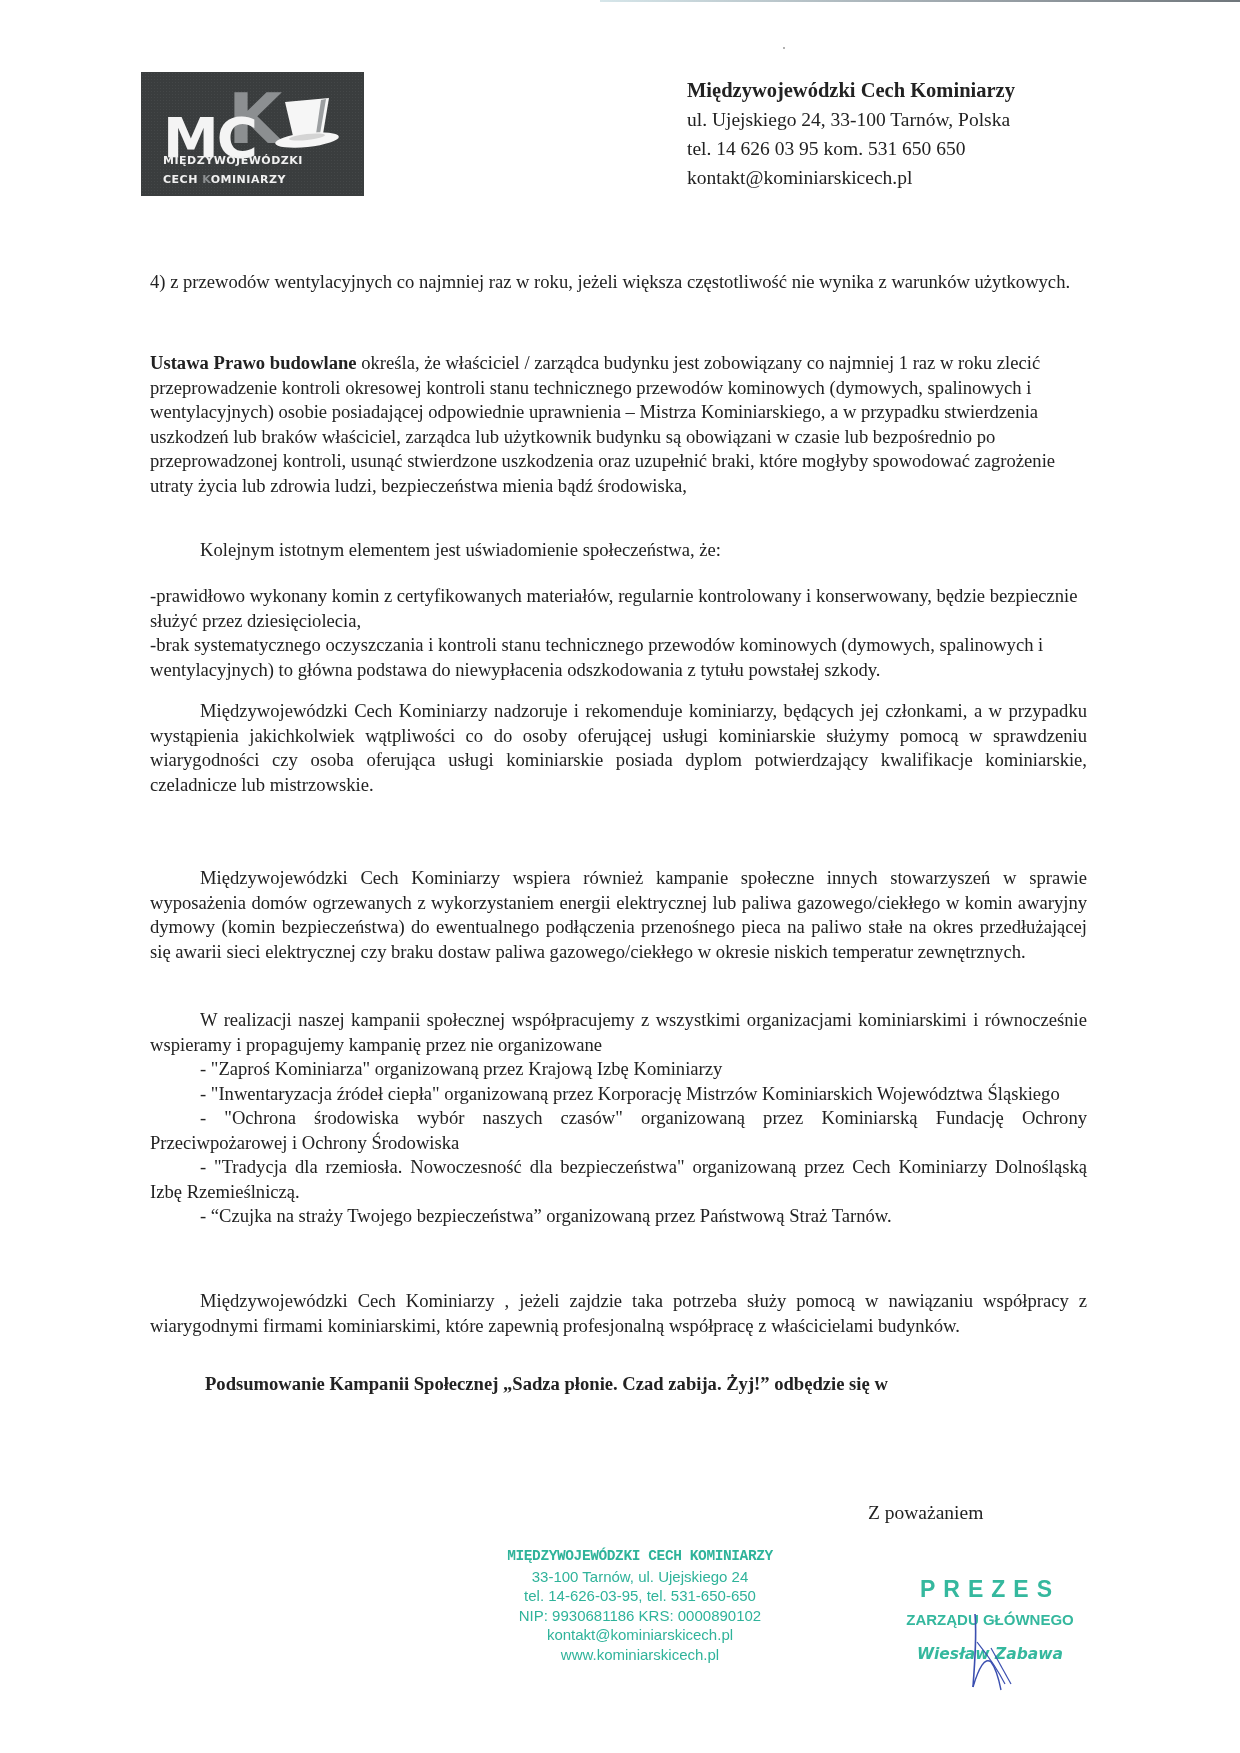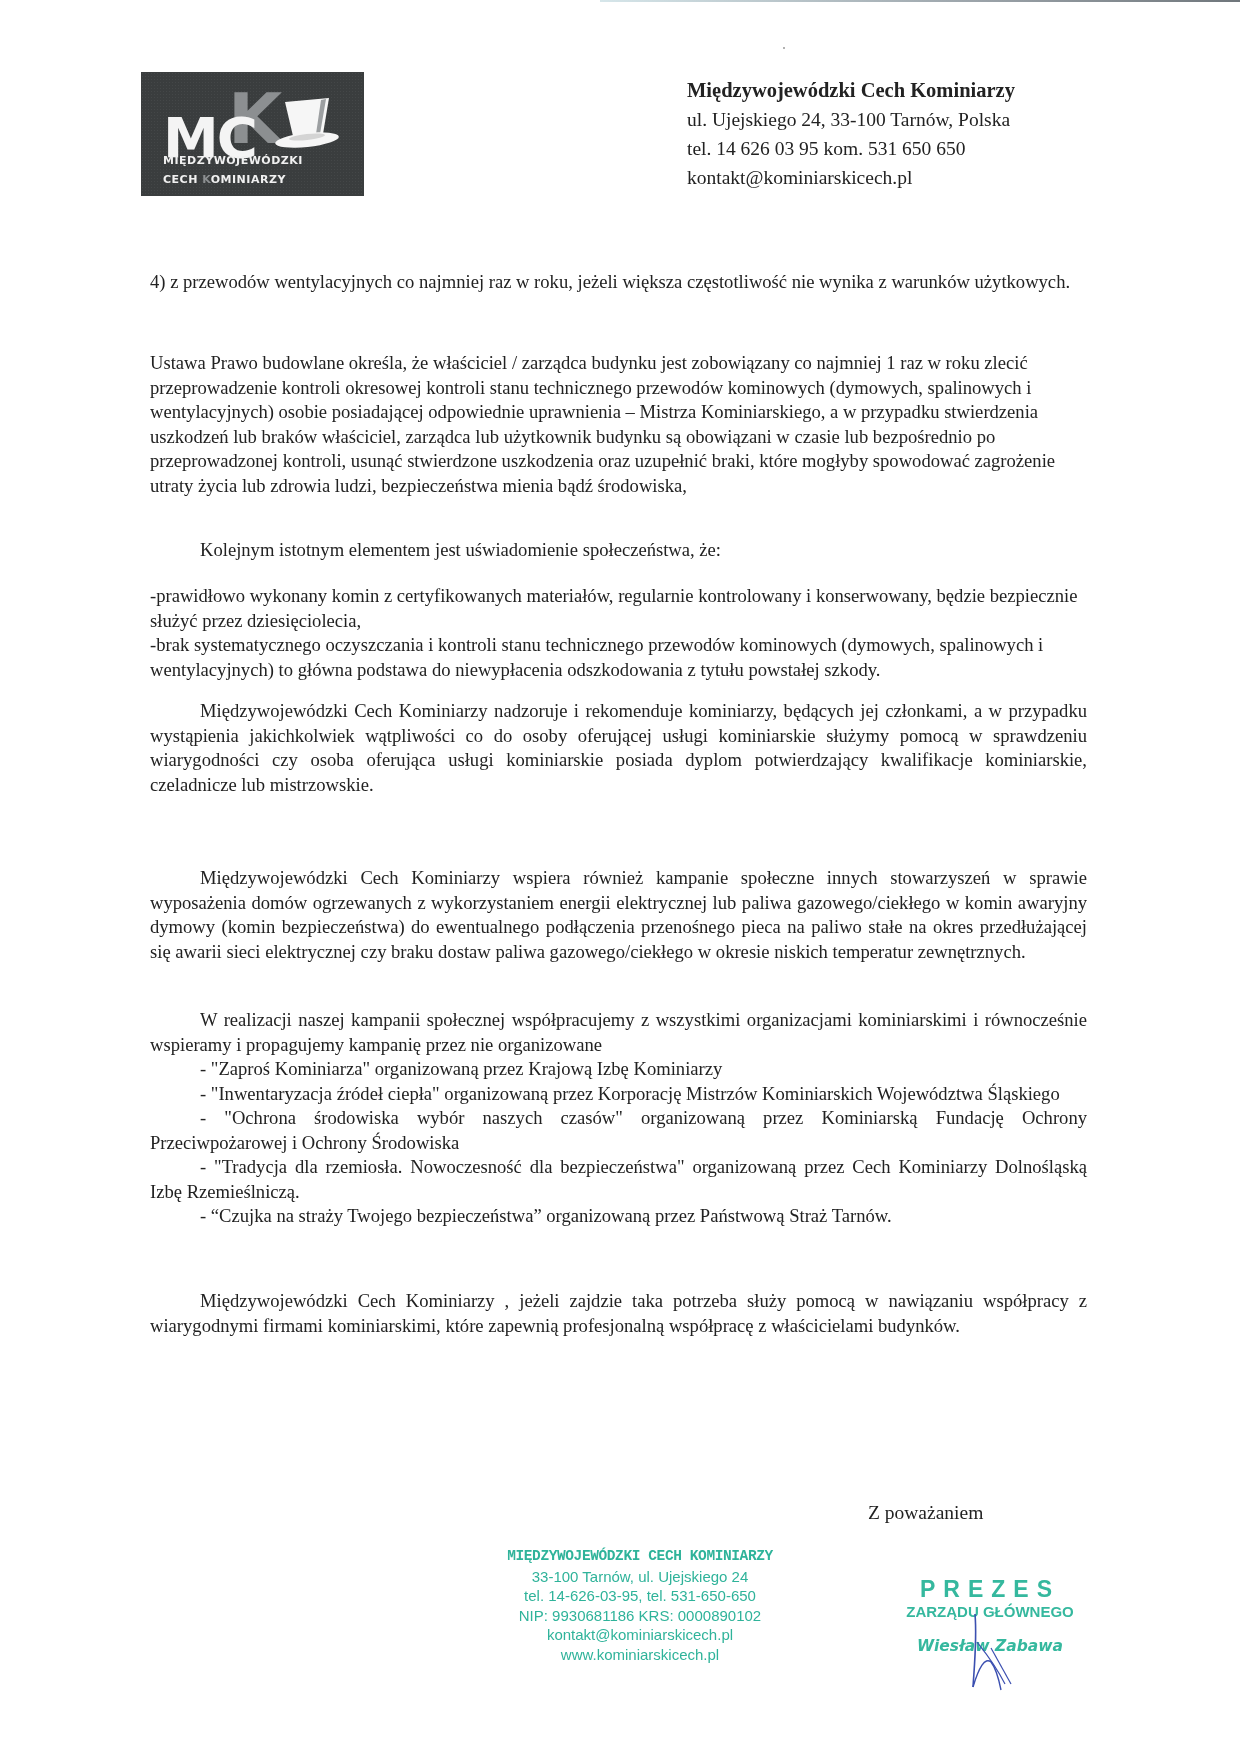--- a/index.html
+++ b/index.html
@@ -16,28 +16,28 @@
     .logo .line2 { position: absolute; left: 22px; top: 101px; font-family: "DejaVu Sans", sans-serif; font-size: 11px; font-weight: bold; color: #f0f0f0; letter-spacing: 0.5px; }
     .logo .line2 .k { color: #8c8f91; }
 
     .header-info { position: absolute; left: 687px; top: 76px; font-size: 19.5px; line-height: 29px; color: #222; }
     .header-info .org { font-weight: bold; font-size: 20.5px; }
 
     .body-text { position: absolute; left: 150px; width: 937px; font-size: 18.6px; line-height: 24.5px; color: #222; }
     .jst { text-align: justify; }
     .ind { text-indent: 50px; }
     p { margin: 0; }
-    .b { font-weight: normal; }
+    .b { font-weight: bold; }
 
     .stamp-left { position: absolute; left: 470px; top: 1547px; width: 340px; text-align: center; color: #2fb39a; font-family: "Liberation Sans", sans-serif; font-size: 15px; line-height: 19.5px; }
     .stamp-left .title { font-family: "Liberation Mono", monospace; font-weight: bold; font-size: 14.5px; letter-spacing: -0.4px; }
     .regards { position: absolute; left: 868px; top: 1502px; font-size: 19.5px; color: #222; }
     .stamp-right { position: absolute; left: 880px; top: 1576px; width: 220px; text-align: center; color: #35b89e; font-family: "Liberation Sans", sans-serif; }
     .stamp-right .prezes { font-weight: bold; font-size: 23px; letter-spacing: 8px; }
-    .stamp-right .zarzadu { font-weight: bold; font-size: 15px; margin-top: 0; }
+    .stamp-right .zarzadu { font-weight: bold; font-size: 15px; margin-top: 8px; }
     .stamp-right .name { font-family: "DejaVu Sans", sans-serif; font-weight: bold; font-style: italic; font-size: 15.5px; margin-top: 17px; }
     .signature { position: absolute; left: 955px; top: 1612px; width: 80px; height: 80px; }
   </style>
 </head>
 <body>
 
 <div class="topline"></div>
 <div class="dot"></div>
 
 <div class="logo">
@@ -92,20 +92,21 @@
   <p class="ind">- "Ochrona środowiska wybór naszych czasów" organizowaną przez Kominiarską Fundację Ochrony Przeciwpożarowej i Ochrony Środowiska</p>
   <p class="ind">- "Tradycja dla rzemiosła. Nowoczesność dla bezpieczeństwa" organizowaną przez Cech Kominiarzy Dolnośląską Izbę Rzemieślniczą.</p>
   <p class="ind">- “Czujka na straży Twojego bezpieczeństwa” organizowaną przez Państwową Straż Tarnów.</p>
 </div>
 
 <div class="body-text jst ind" style="top: 1289px;">
   <p>Międzywojewódzki Cech Kominiarzy , jeżeli zajdzie taka potrzeba służy pomocą w nawiązaniu współpracy z wiarygodnymi firmami kominiarskimi,  które zapewnią profesjonalną współpracę z właścicielami budynków.</p>
 </div>
 
 <div class="body-text" style="top: 1372px; left: 148px; width: 950px;">
+  <p class="b" style="padding-left: 57px;">Podsumowanie Kampanii Społecznej „Sadza płonie. Czad zabija. Żyj!” odbędzie się w</p>
 </div>
 
 <div class="regards">Z poważaniem</div>
 
 <div class="stamp-left">
   <div class="title">MIĘDZYWOJEWÓDZKI CECH KOMINIARZY</div>
   <div>33-100 Tarnów, ul. Ujejskiego 24</div>
   <div>tel. 14-626-03-95, tel. 531-650-650</div>
   <div>NIP: 9930681186  KRS: 0000890102</div>
   <div>kontakt@kominiarskicech.pl</div>

